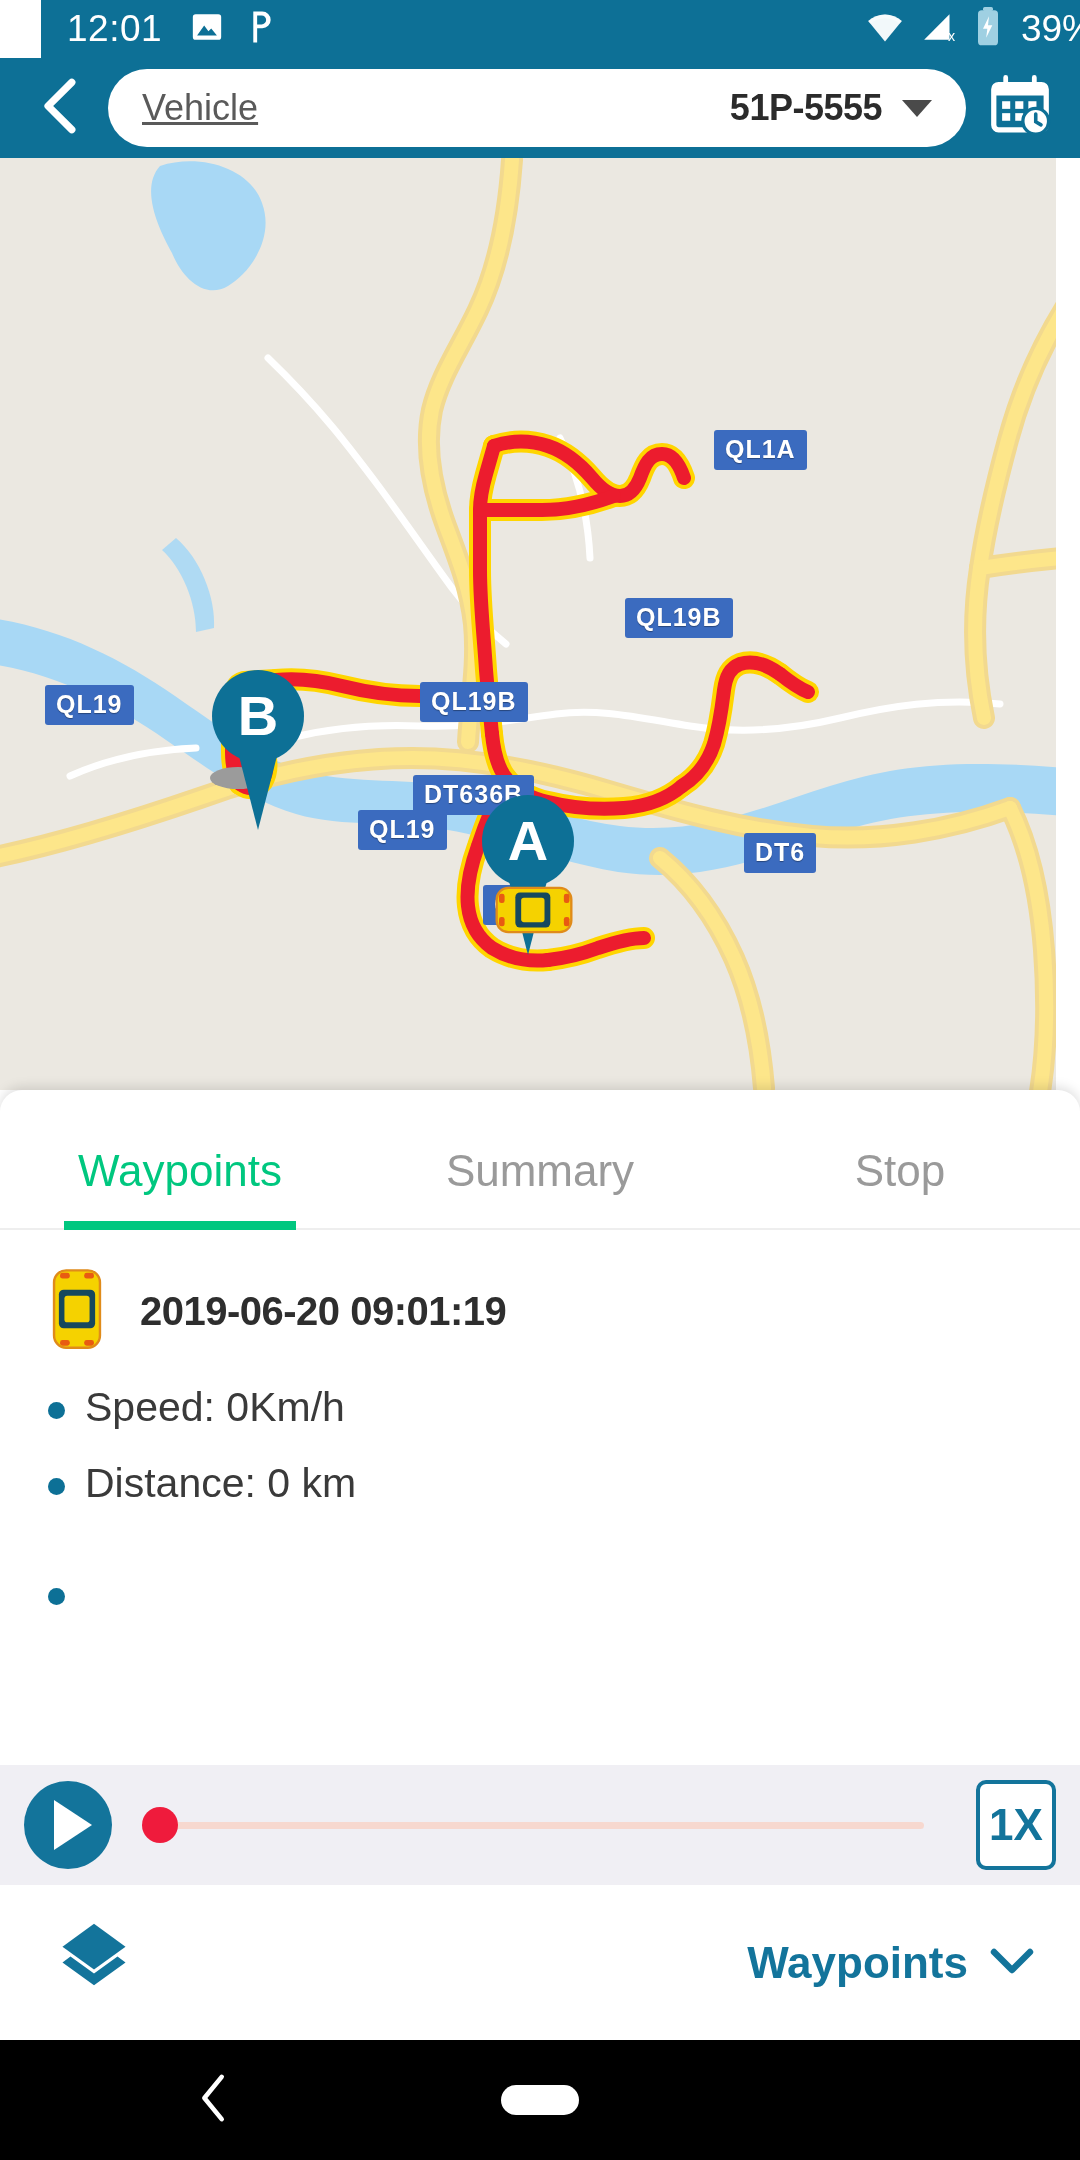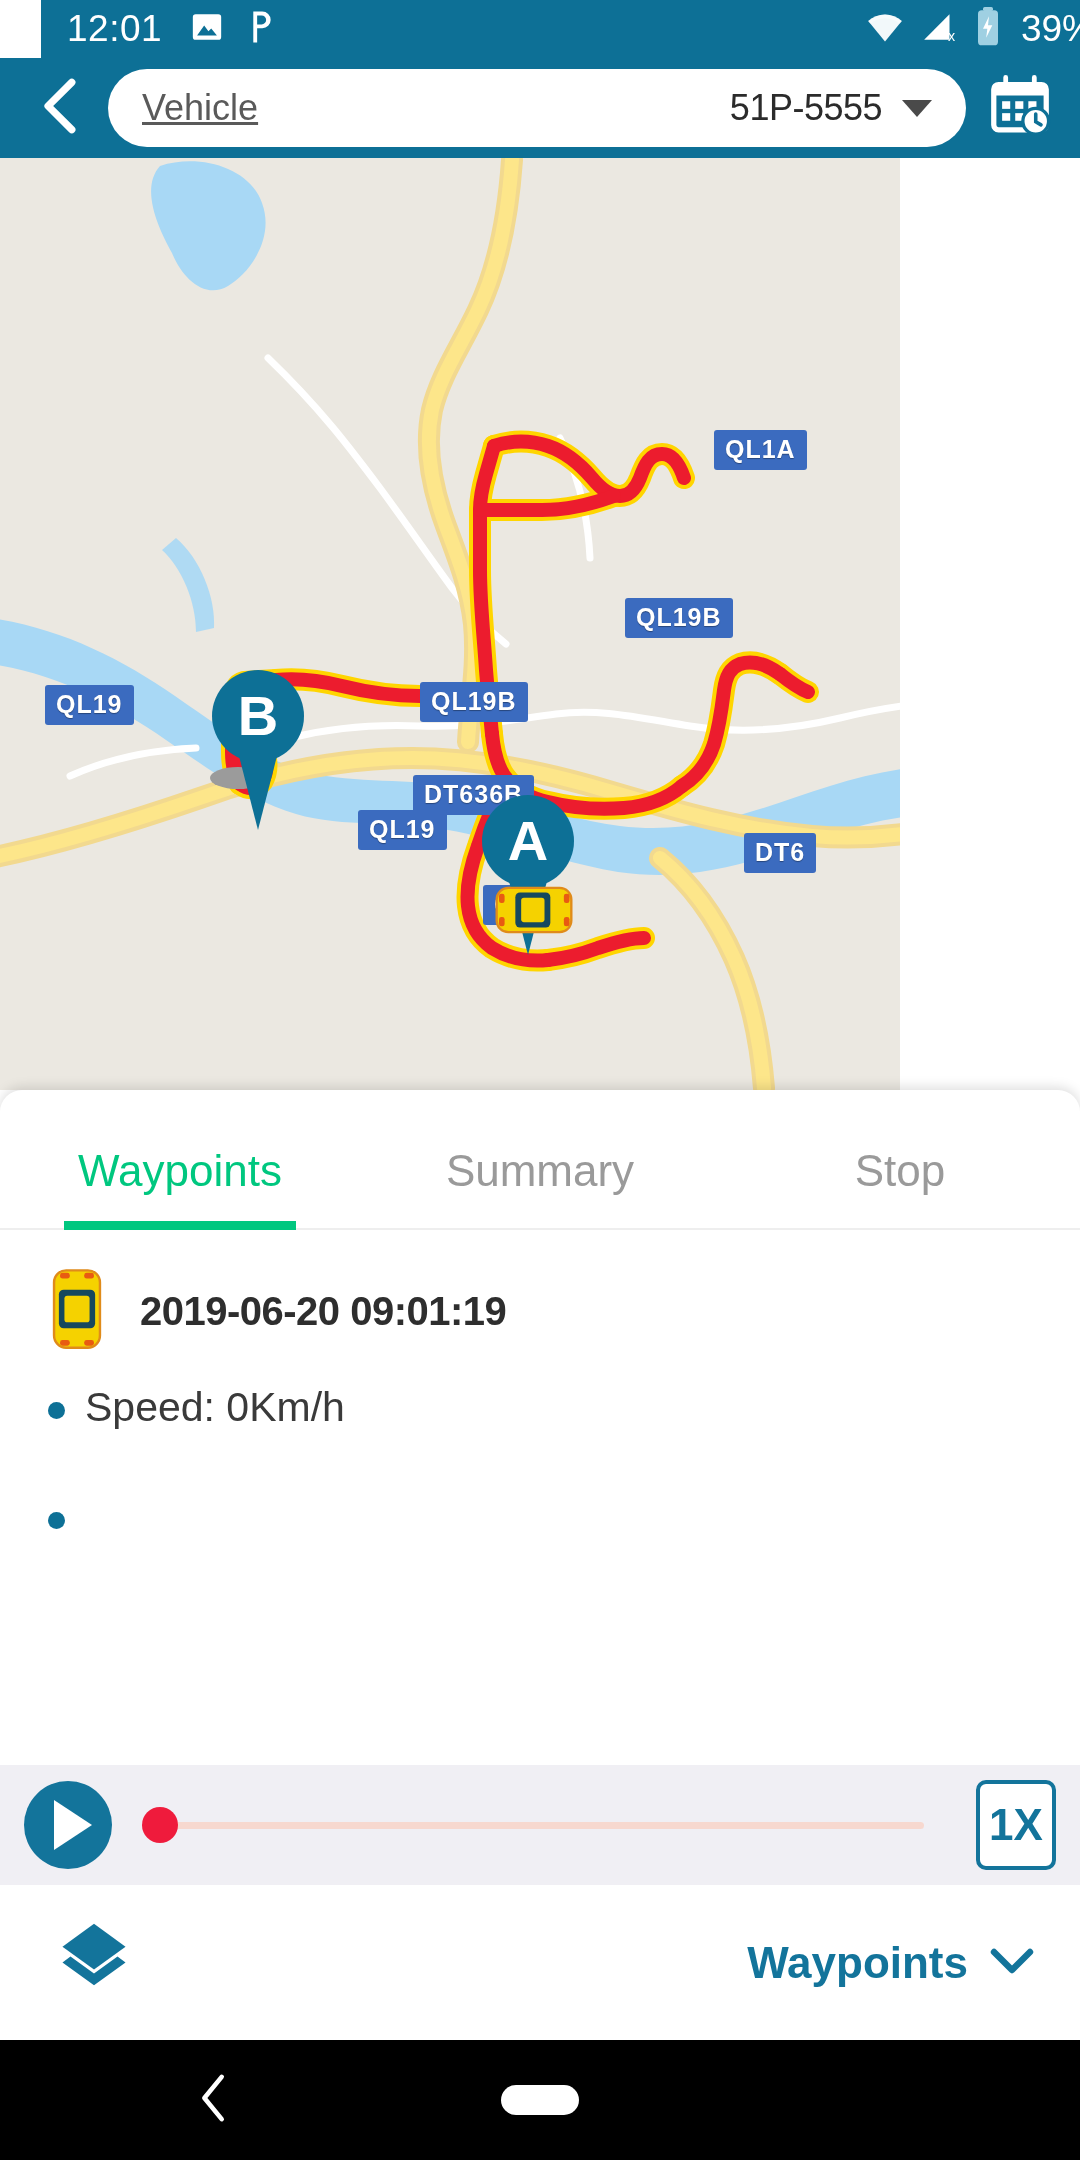--- a/index.html
+++ b/index.html
@@ -30,29 +30,29 @@
   #back-button{
     width:78px; height:78px; display:flex; align-items:center; justify-content:center;
     flex:0 0 auto; cursor:pointer;
   }
   #vehicle-selector{
     flex:1 1 auto; height:78px; background:#fff; border-radius:39px;
     display:flex; align-items:center; padding:0 34px; margin:0 16px 0 8px;
     cursor:pointer;
   }
   #vehicle-label{ font-size:36px; color:#5a5a5a;text-decoration:underline; }
-  #vehicle-value{ margin-left:auto; font-size:36px; color:#2b2b2b; font-weight:normal; letter-spacing:-0.5px; }
+  #vehicle-value{ margin-left:auto; font-size:36px; color:#2b2b2b; font-weight:bold; letter-spacing:-0.5px; }
   #vehicle-caret{ margin-left:20px; width:0;height:0;
     border-left:15px solid transparent;border-right:15px solid transparent;
     border-top:17px solid #4a4a4a; }
   #date-picker-button{ width:76px;height:76px;display:flex;align-items:center;justify-content:center;cursor:pointer;flex:0 0 auto;}
 
   
   #map{
-    position:absolute; top:158px; left:0; width:900px; height:932px;
+    position:absolute; top:158px; left:0; width:1056px; height:932px;
     background:#ebe8e1; overflow:hidden;
   }
   #map svg{ position:absolute; top:0; left:0; }
   .shield{
     position:absolute; background:#3b6bbf; color:#fff;
     font-size:25px; font-weight:bold; letter-spacing:1px;
     padding:5px 11px 6px; border-radius:3px; white-space:nowrap;
     text-shadow:0 1px 1px rgba(0,0,0,.35);
   }
   .map-pin{ position:absolute; }
@@ -338,20 +338,24 @@
         </svg>
       </span>
       <span id="waypoint-timestamp">2019-06-20 09:01:19</span>
     </div>
 
     <div class="bullet-row">
       <span class="bullet"></span>
       <span class="bullet-text">Speed:  0Km/h</span>
     </div>
 
+    <div class="bullet-row">
+      <span class="bullet"></span>
+      <span class="bullet-text">Distance:  0 km</span>
+    </div>
 
     <div class="bullet-row">
       <span class="bullet addr"></span>
     </div>
   </div>
 </div>
 
 <div id="playback-bar">
   <div id="play-button">
     <span id="play-glyph"></span>

